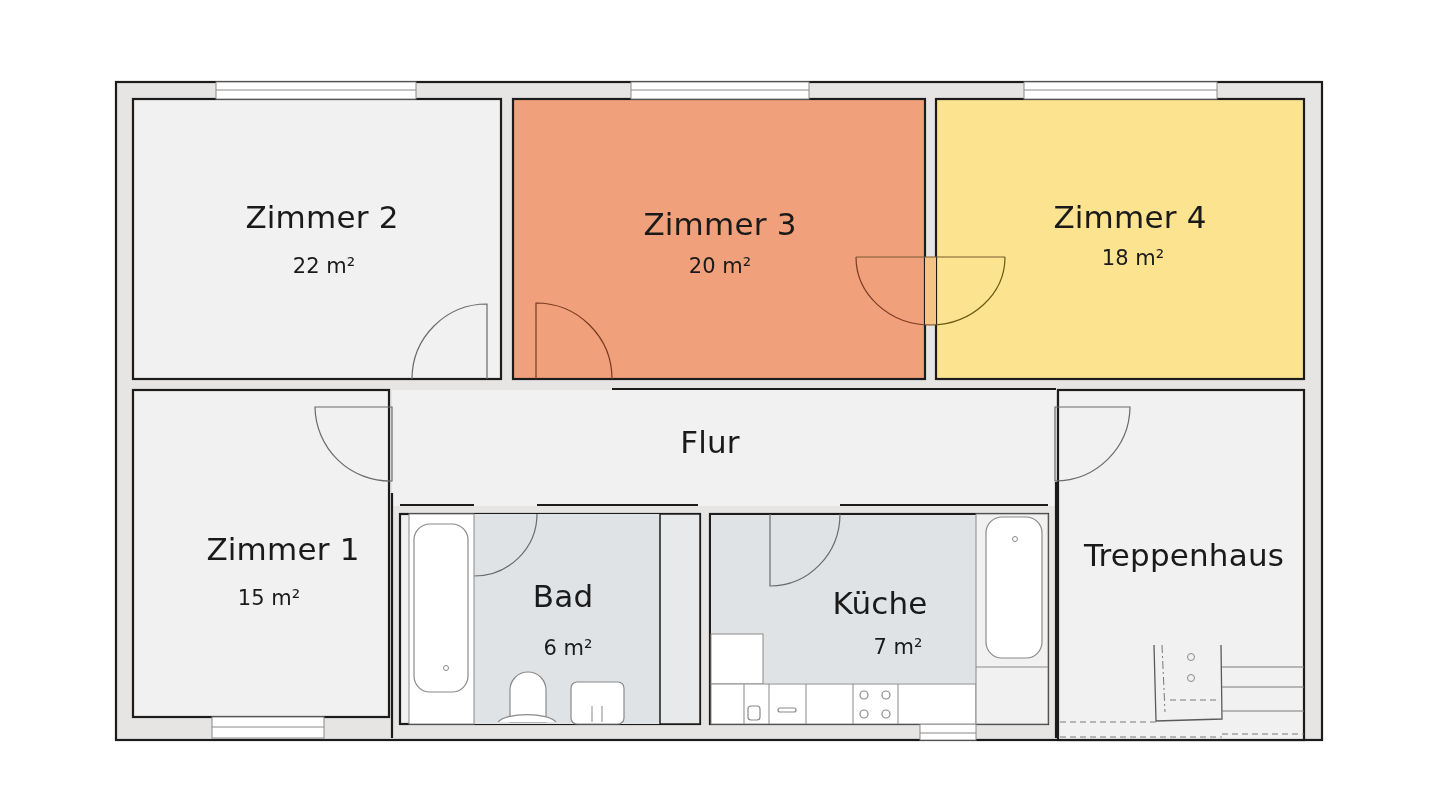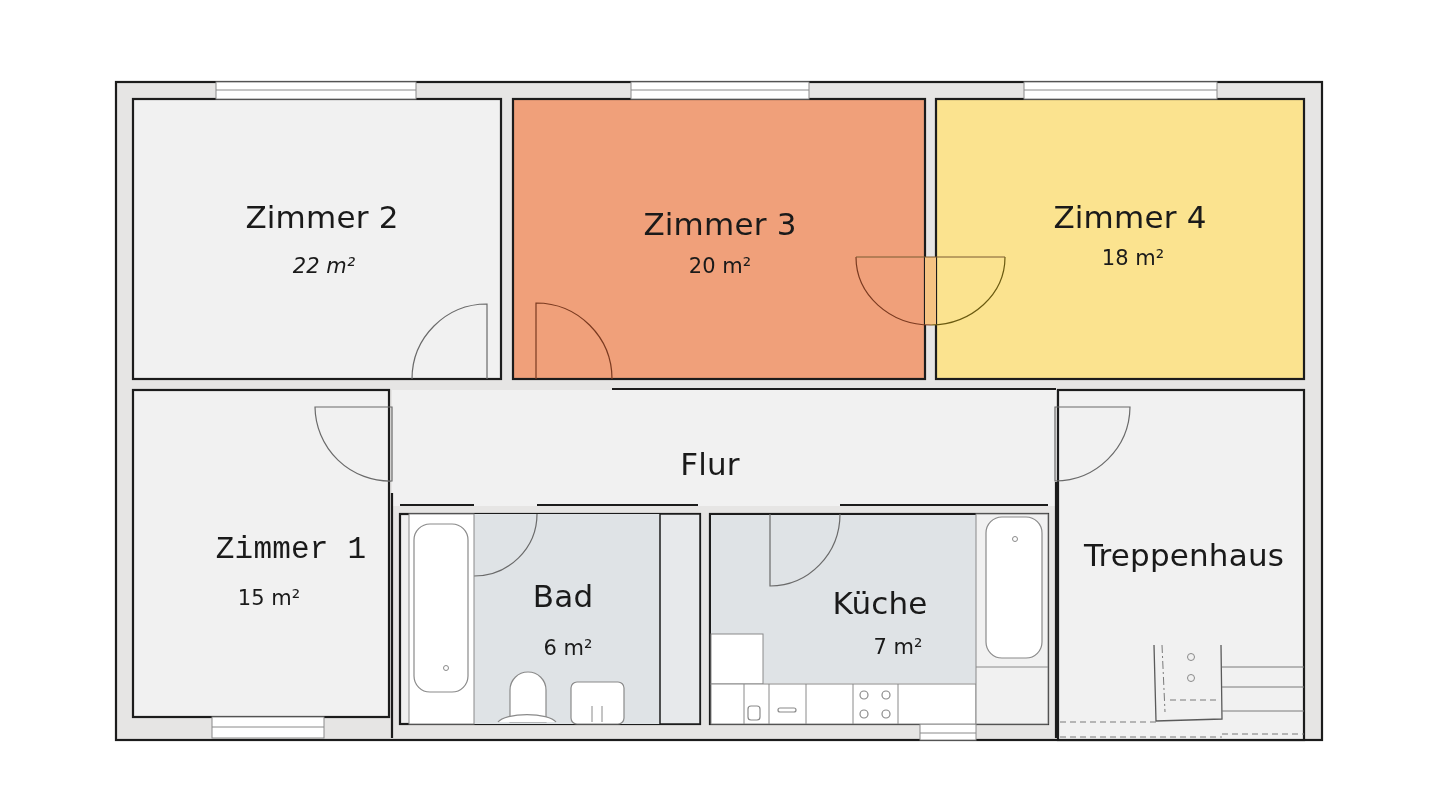--- a/index.html
+++ b/index.html
@@ -141,32 +141,32 @@
     <line x1="1222" y1="667" x2="1304" y2="667" stroke="#7a7a7a" stroke-width="1"></line>
     <line x1="1222" y1="687" x2="1304" y2="687" stroke="#7a7a7a" stroke-width="1"></line>
     <line x1="1222" y1="711" x2="1304" y2="711" stroke="#7a7a7a" stroke-width="1"></line>
     <line x1="1060" y1="722" x2="1156" y2="722" class="dash"></line>
     <line x1="1060" y1="737" x2="1222" y2="737" class="dash"></line>
     <line x1="1222" y1="734" x2="1304" y2="734" class="dash"></line>
   </g>
 </svg>
 
 <div class="label room-name" style="left:322px; top:217px;">Zimmer 2</div>
-<div class="label room-area" style="left:324px; top:266px;font-style:italic;">22 m²</div>
+<div class="label room-area" style="left:324px; top:266px;">22 m²</div>
 
 <div class="label room-name" style="left:720px; top:224px;">Zimmer 3</div>
 <div class="label room-area" style="left:720px; top:266px;">20 m²</div>
 
 <div class="label room-name" style="left:1130px; top:217px;">Zimmer 4</div>
 <div class="label room-area" style="left:1133px; top:258px;">18 m²</div>
 
-<div class="label room-name" style="left:291px; top:549px;font-family:Liberation Mono, monospace;">Zimmer 1</div>
+<div class="label room-name" style="left:283px; top:549px;">Zimmer 1</div>
 <div class="label room-area" style="left:269px; top:598px;">15 m²</div>
 
-<div class="label room-name" style="left:710px; top:464px;">Flur</div>
+<div class="label room-name" style="left:710px; top:442px;">Flur</div>
 
 <div class="label room-name" style="left:563px; top:596px;">Bad</div>
 <div class="label room-area" style="left:568px; top:648px;">6 m²</div>
 
 <div class="label room-name" style="left:880px; top:603px;text-align:right;">Küche</div>
 <div class="label room-area" style="left:881px; top:647px;margin-left:17px;">7 m²</div>
 
 <div class="label room-name" style="left:1184px; top:555px;">Treppenhaus</div>
 
 </body></html>

